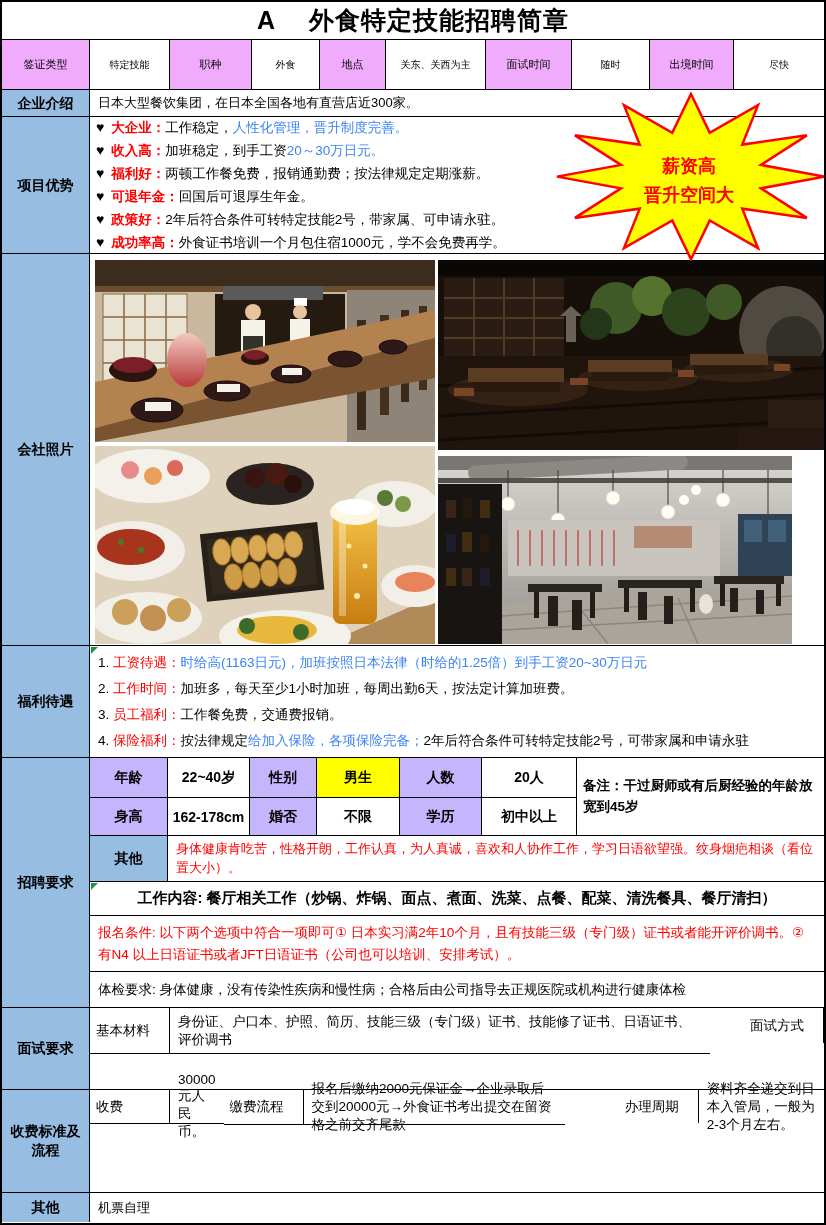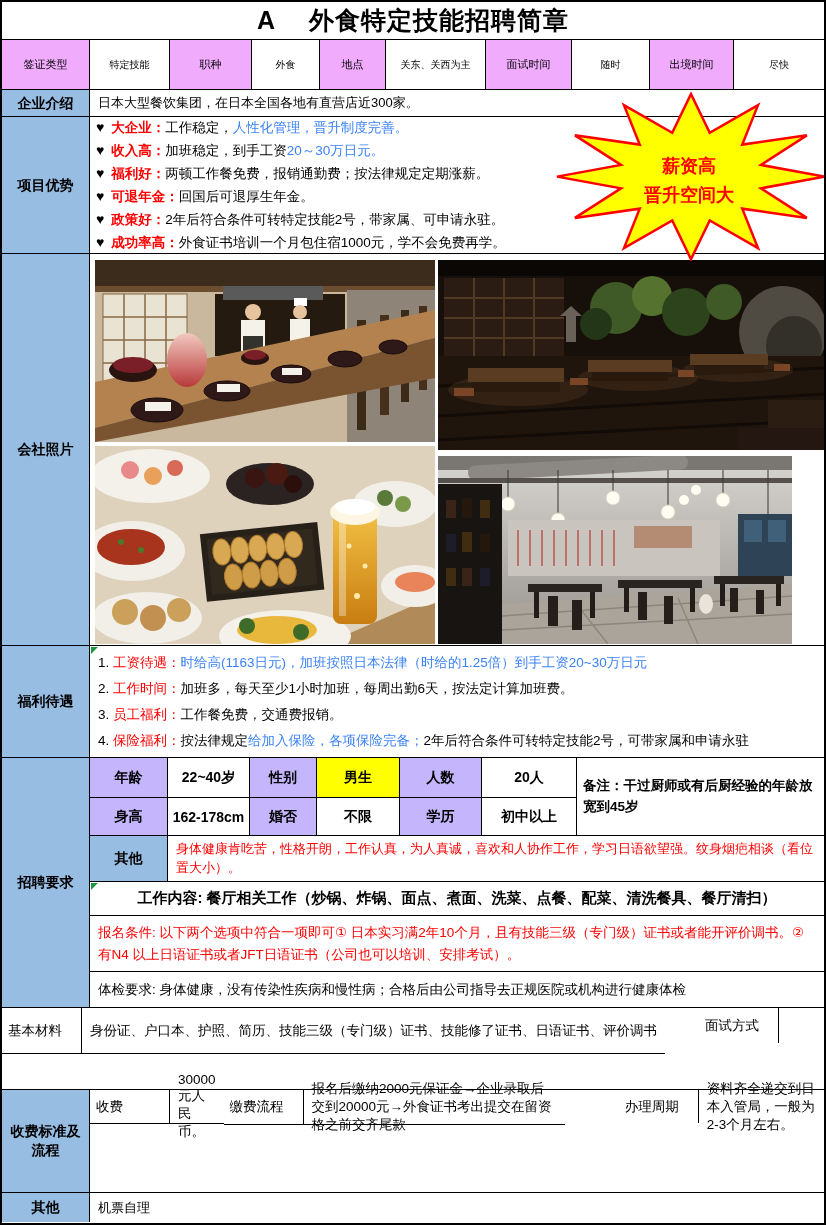--- a/index.html
+++ b/index.html
@@ -388,20 +388,21 @@
         <div class="req-other-key">其他</div>
         <div class="req-other-val">身体健康肯吃苦，性格开朗，工作认真，为人真诚，喜欢和人协作工作，学习日语欲望强。纹身烟疤相谈（看位置大小）。</div>
       </div>
       <div class="req-line req-job">工作内容: 餐厅相关工作（炒锅、炸锅、面点、煮面、洗菜、点餐、配菜、清洗餐具、餐厅清扫）<span class="gtri"></span></div>
       <div class="req-line req-apply">报名条件: 以下两个选项中符合一项即可① 日本实习满2年10个月，且有技能三级（专门级）证书或者能开评价调书。② 有N4 以上日语证书或者JFT日语证书（公司也可以培训、安排考试）。</div>
       <div class="req-line req-health">体检要求: 身体健康，没有传染性疾病和慢性病；合格后由公司指导去正规医院或机构进行健康体检</div>
     </div>
   </div>
 
   <div class="row interview-row">
+    <div class="label-cell">面试要求</div>
     <div class="kv-section-inner">
       <div class="kv-line h46">
         <div class="kv-key">基本材料</div>
         <div class="kv-val">身份证、户口本、护照、简历、技能三级（专门级）证书、技能修了证书、日语证书、评价调书</div>
       </div>
       <div class="kv-line h35">
         <div class="kv-key">面试方式</div>
       </div>
     </div>
   </div>

